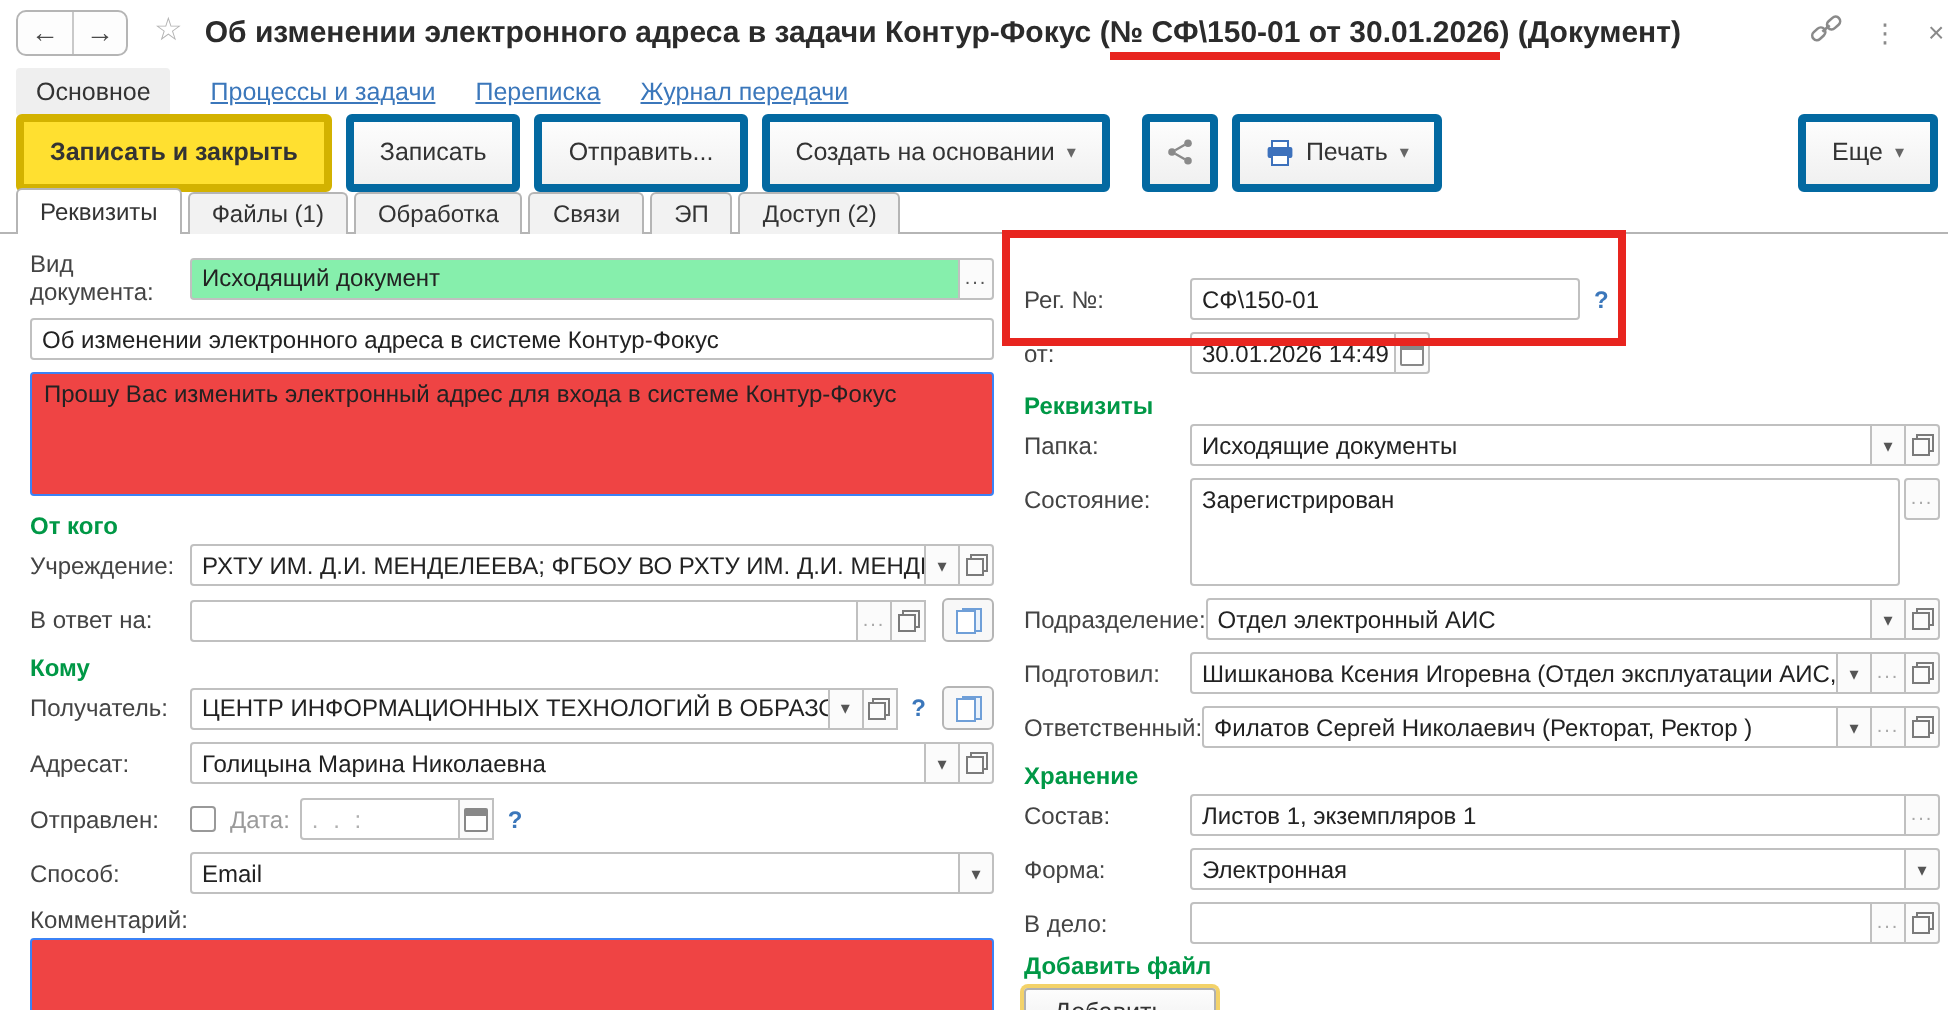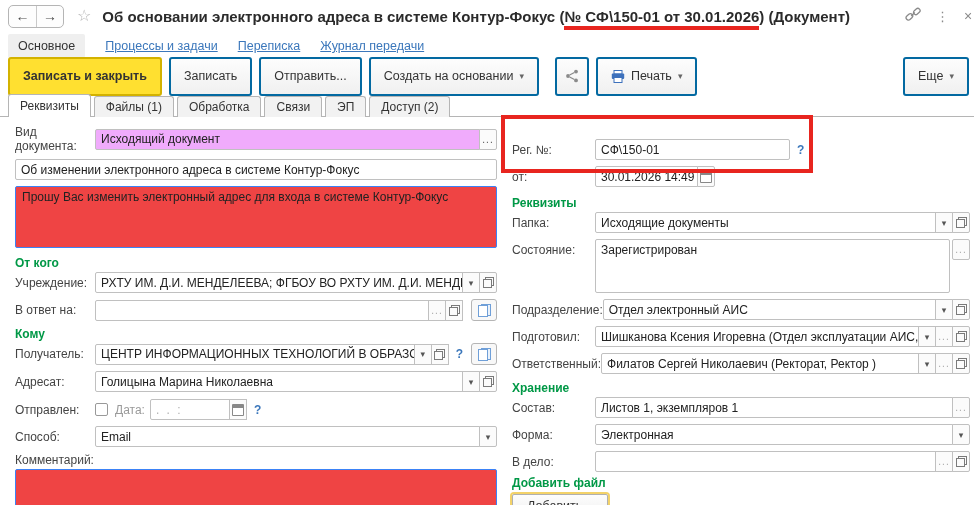--- a/index.html
+++ b/index.html
@@ -18,21 +18,21 @@
   .umark { border-bottom:4px solid #e8251f; padding-bottom:1px; }
   .tb-icons { margin-left:auto; display:flex; align-items:center; gap:15px; padding-right:2px; }
   .dots { color:#8a8a8a; font-size:13px; }
   .closex { color:#8a8a8a; font-size:14px; width:8px; overflow:hidden; }
   
   .navbar { position:absolute; top:32px; left:0; right:0; height:28px; display:flex; align-items:center; padding-left:8px; gap:20px; }
   .nav-active { background:#efefef; padding:5px 10px; border-radius:2px; color:#333; font-size:12.5px; }
   .navlink { color:#3b77bb; text-decoration:underline; font-size:12.5px; cursor:pointer; }
   
   .toolbar { position:absolute; top:62px; left:0; right:0; height:28px; display:flex; align-items:center; padding-left:8px; gap:7px; }
-  .btn { height:39px; padding:0 13px; background:linear-gradient(#fdfdfd,#f0f0f0); border:2px solid #0369a1; border-radius:3px;
+  .btn { height:39px; padding:0 13px; background:linear-gradient(#fdfdfd,#f0f0f0); border:4px solid #0369a1; border-radius:3px;
          font-size:12.5px; color:#333; display:inline-flex; align-items:center; gap:6px; cursor:default; white-space:nowrap; }
   .btn-primary { background:#ffe030; border-color:#d3b200; font-weight:bold; }
   .btn-icon { padding:0 8px; }
   .caret { font-size:9px; color:#666; }
   .btn-more { position:absolute; right:5px; }
   .gap { width:2px; }
   
   .tabstrip { position:absolute; top:94px; left:0; right:0; height:23px; display:flex; align-items:flex-end; gap:3px; padding-left:8px; border-bottom:1px solid #b5b5b5; }
   .tab { height:21px; padding:0 11px; display:flex; align-items:center; border:1px solid #b5b5b5; border-bottom:none;
          border-radius:3px 3px 0 0; background:#f2f2f2; font-size:12px; color:#333; margin-bottom:-1px; cursor:default; }
@@ -40,21 +40,21 @@
   
   .col { position:absolute; top:117px; }
   .col-left  { left:10px;  width:487px; padding-left:5px; }
   .col-right { left:505px; width:465px; padding-left:7px; }
   .frow { display:flex; align-items:center; }
   .lbl { flex:0 0 80px; font-size:12px; color:#444; }
   .col-right .lbl { flex:0 0 83px; }
   .fld { height:21px; border:1px solid #c0c0c0; border-radius:2px 0 0 2px; background:#fff; font-size:12px; color:#222;
          display:flex; align-items:center; padding:0 5px; overflow:hidden; white-space:nowrap; flex:1; }
   .fld.rnd { border-radius:2px; }
-  .fld.req { background:#f0abfc; }
+  .fld.req { background:#86efac; }
   .seg { height:21px; width:18px; border:1px solid #c0c0c0; margin-left:-1px; display:flex; align-items:center; justify-content:center;
          background:#fbfbfb; color:#555; font-size:9px; flex:0 0 18px; }
   .seg:last-child { border-radius:0 2px 2px 0; }
   .seg.dis { color:#a8a8a8; font-size:10px; letter-spacing:1px; }
   .seg.dots3 { font-size:10px; letter-spacing:1px; }
   .tarea { width:100%; border:1px solid #3b82f6; border-radius:2px; background:#ef4444; font-size:12px; color:#222; padding:3px 6px; }
   .ghead { color:#009846; font-weight:bold; font-size:12px; line-height:14px; }
   .q { color:#3b77bb; font-weight:bold; font-size:12px; margin-left:7px; }
   .copybtn { width:26px; height:22px; border:1px solid #b5b5b5; border-radius:3px; background:#f8f8f8; margin-left:8px;
              display:flex; align-items:center; justify-content:center; flex:0 0 26px; }
@@ -81,21 +81,21 @@
 </style>
 </head>
 <body>
 
 <div class="titlebar">
   <div class="navgroup">
     <div class="navbtn">←</div>
     <div class="navbtn sep">→</div>
   </div>
   <div class="star">☆</div>
-  <div class="title"><span>Об основании электронного адреса в системе Контур-Фокус (</span><span class="umark">№ СФ\150-01 от 30.01.2026</span><span>) (Документ)</span></div>
+  <div class="title"><span>Об изменении электронного адреса в задачи Контур-Фокус (</span><span class="umark">№ СФ\150-01 от 30.01.2026</span><span>) (Документ)</span></div>
   <div class="tb-icons">
     <span>
       <svg width="16" height="15" viewBox="0 0 16 15" fill="none" stroke="#8a8a8a" stroke-width="1.3">
         <rect x="0.8" y="7.6" width="7.2" height="4.6" rx="2.3" transform="rotate(-42 4.4 9.9)"></rect>
         <rect x="8.2" y="2.2" width="7.2" height="4.6" rx="2.3" transform="rotate(-42 11.8 4.5)"></rect>
         <path d="M6.2 8.9 L9.8 5.6"></path>
       </svg>
     </span>
     <span class="dots">⋮</span>
     <span class="closex">×</span>

